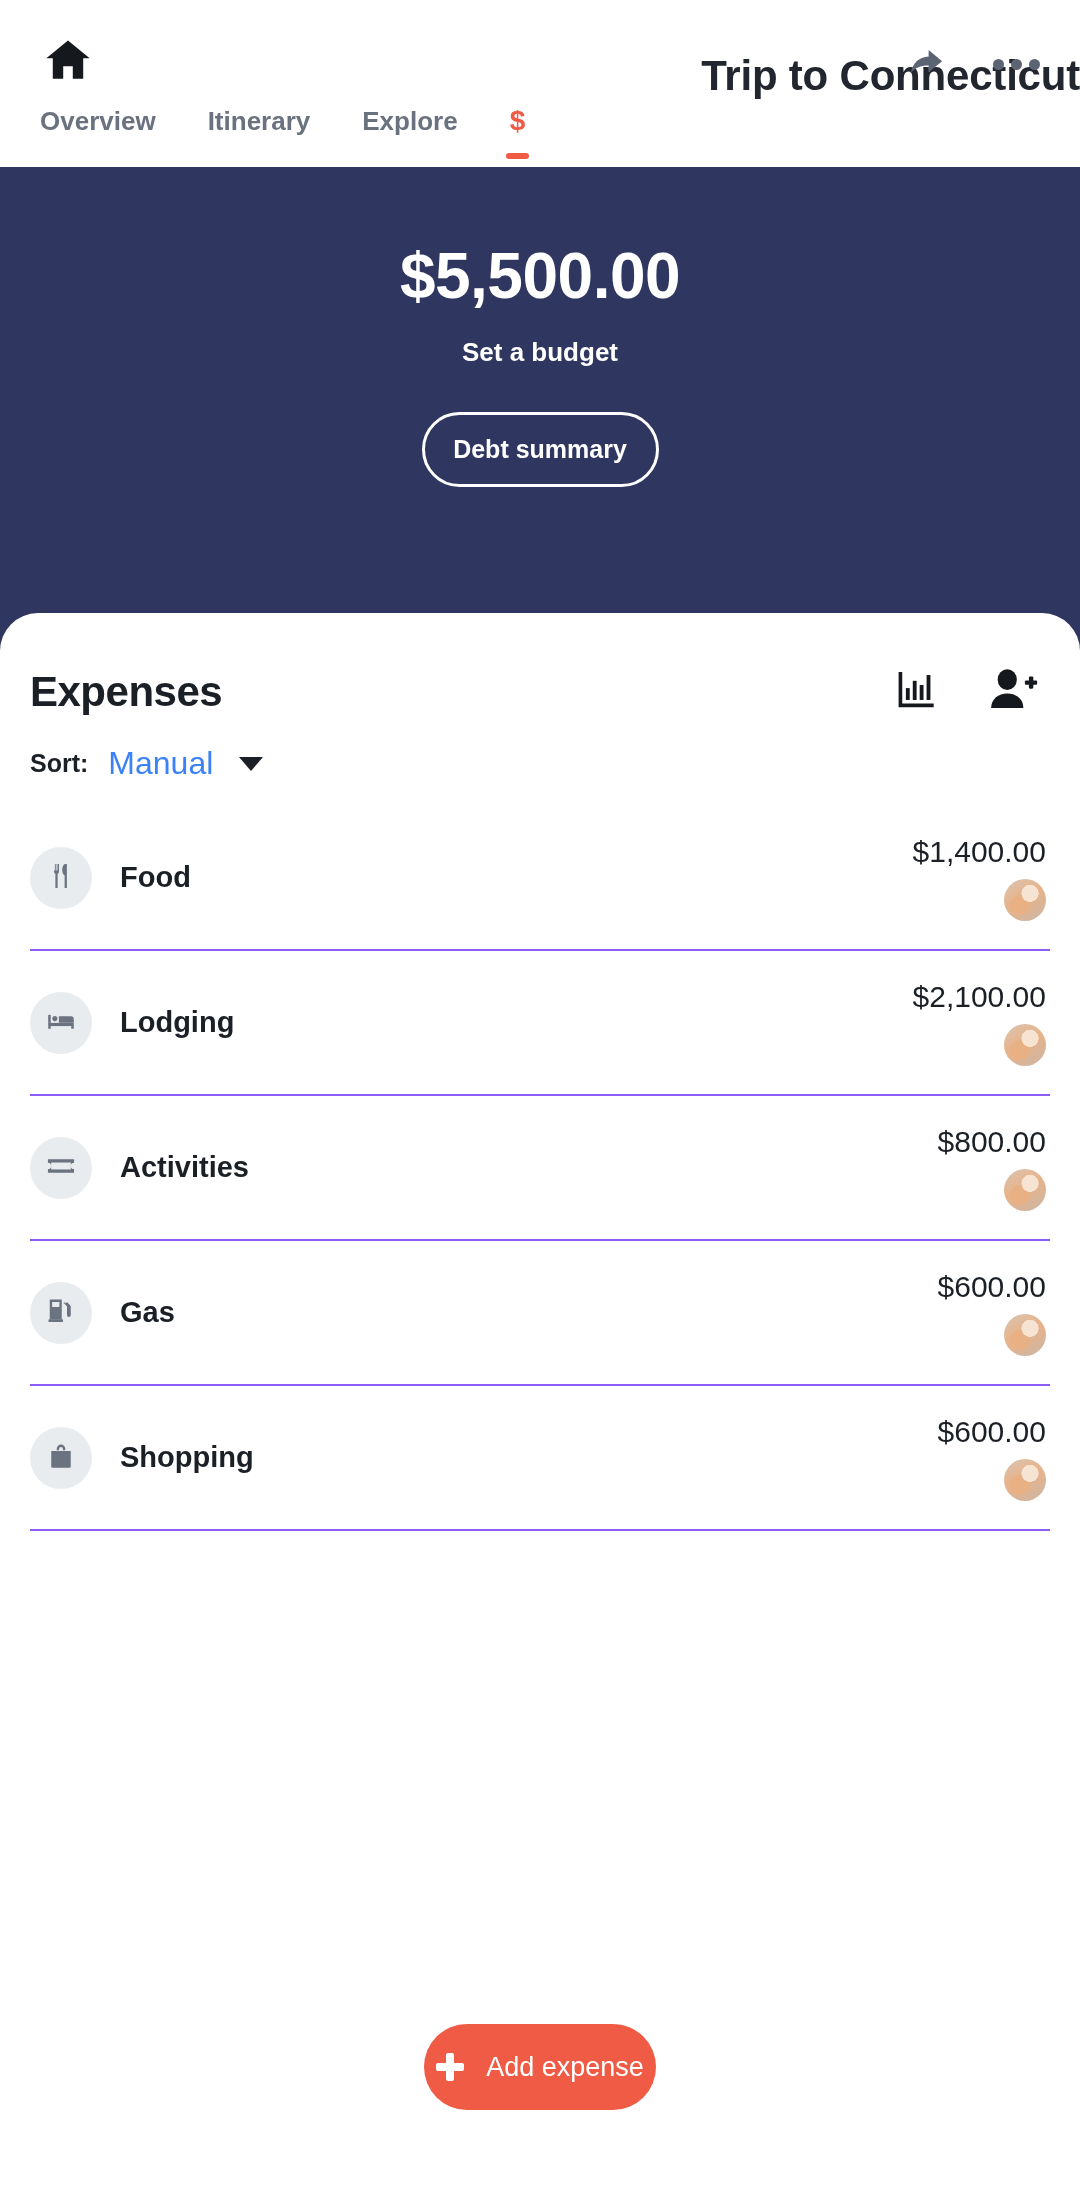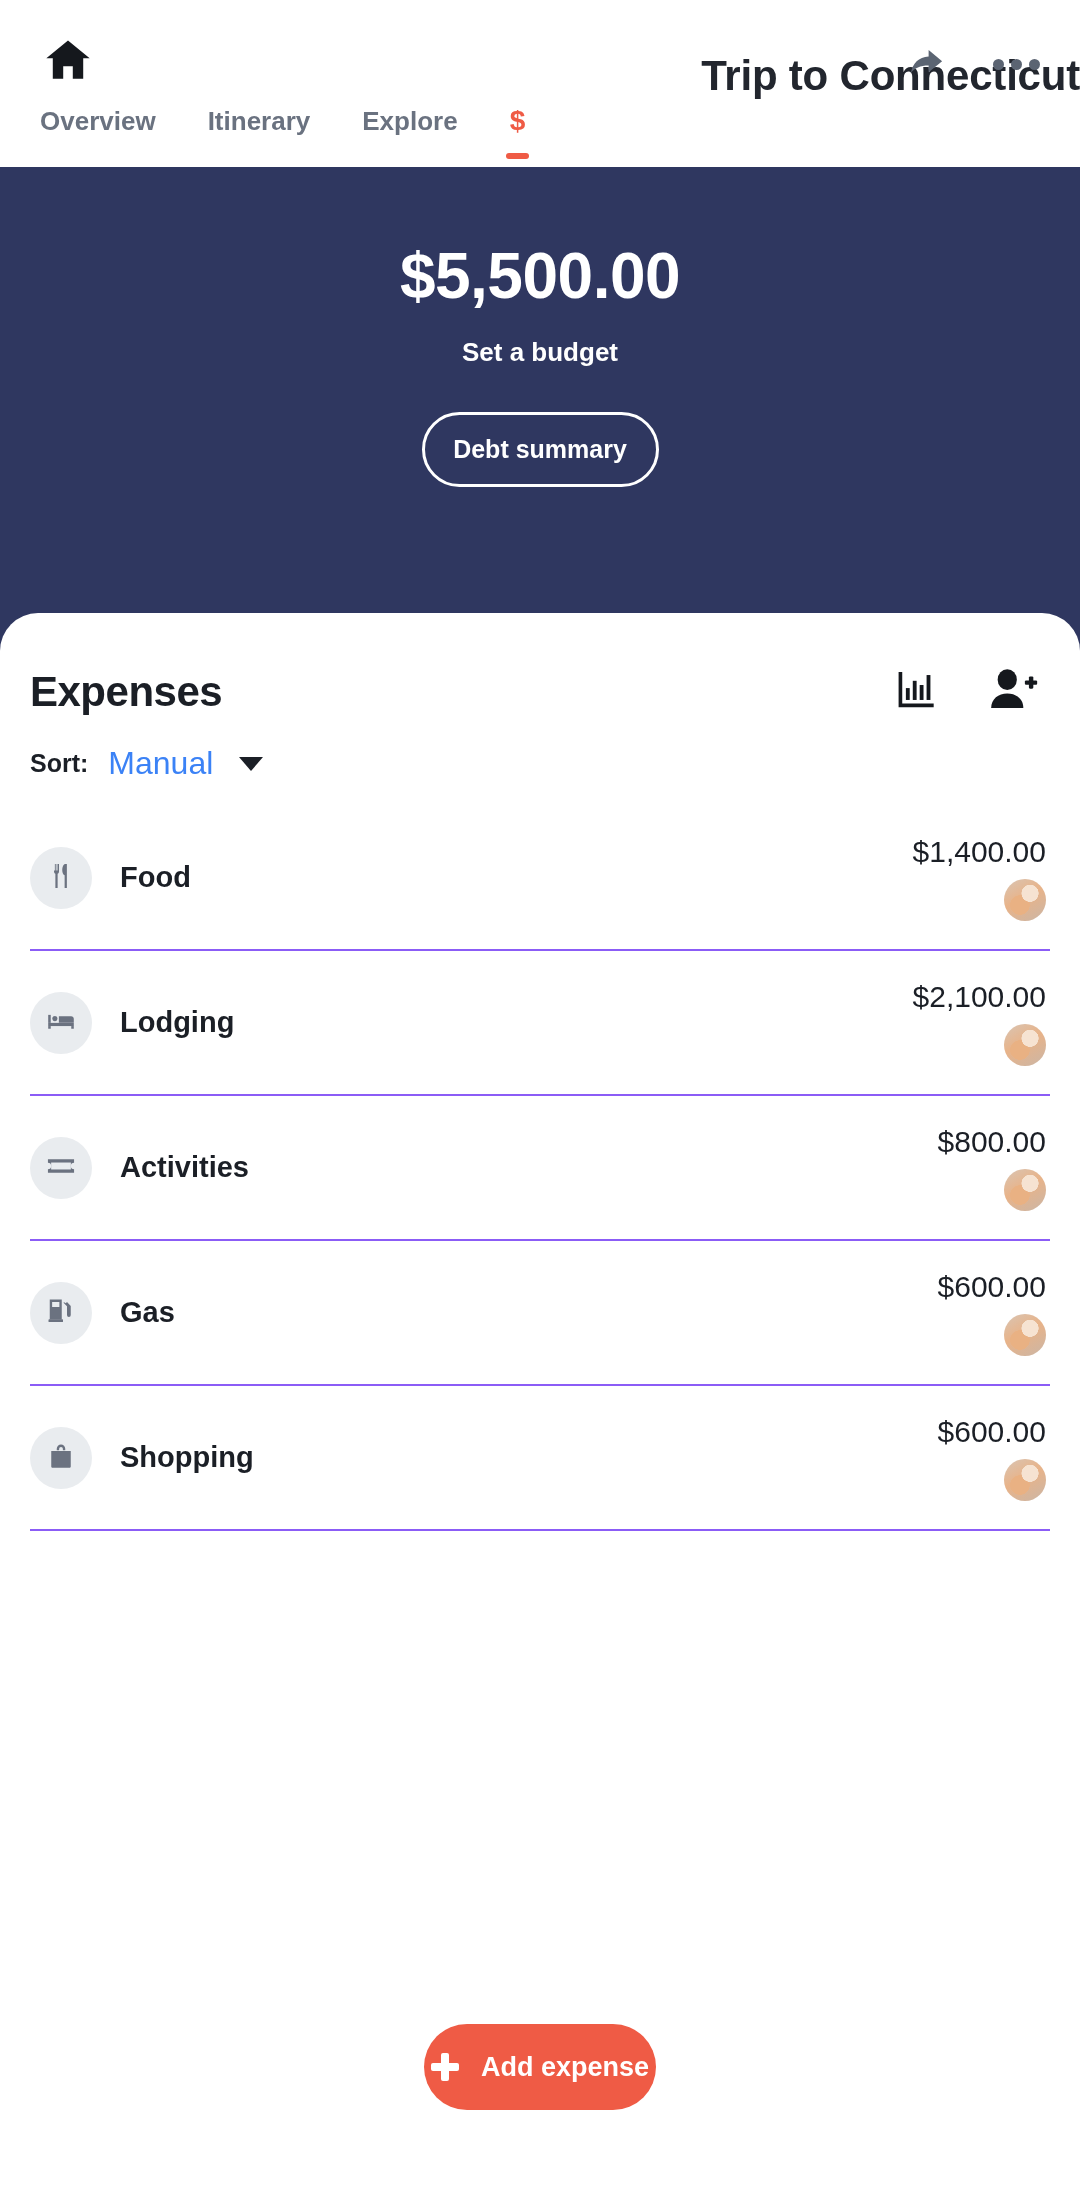--- a/index.html
+++ b/index.html
@@ -106,21 +106,21 @@
       linear-gradient(150deg,#d9c5b4 0%,#e8b389 45%,#cbb6a6 100%);
     overflow:hidden; position:relative;
   }
 
   
   .add-wrap { position:absolute; left:0; right:0; bottom:93px; display:flex; justify-content:center; }
   .add-btn {
     display:flex; align-items:center; justify-content:center; gap:22px;
     width:232px; height:86px; border-radius:43px; border:none;
     background:#ef5b45; color:#ffffff;
-    font-size:27px; font-weight:bold; font-family:"Liberation Sans", sans-serif;
+    font-size:27px; font-weight:normal; font-family:"Liberation Sans", sans-serif;
     cursor:pointer;
   }
   .plus { position:relative; width:28px; height:28px; flex:none; }
   .plus::before, .plus::after { content:""; position:absolute; background:#ffffff; border-radius:2px; }
   .plus::before { left:0; top:10px; width:28px; height:8px; }
   .plus::after { left:10px; top:0; width:8px; height:28px; }
 </style>
 </head>
 <body>
 

